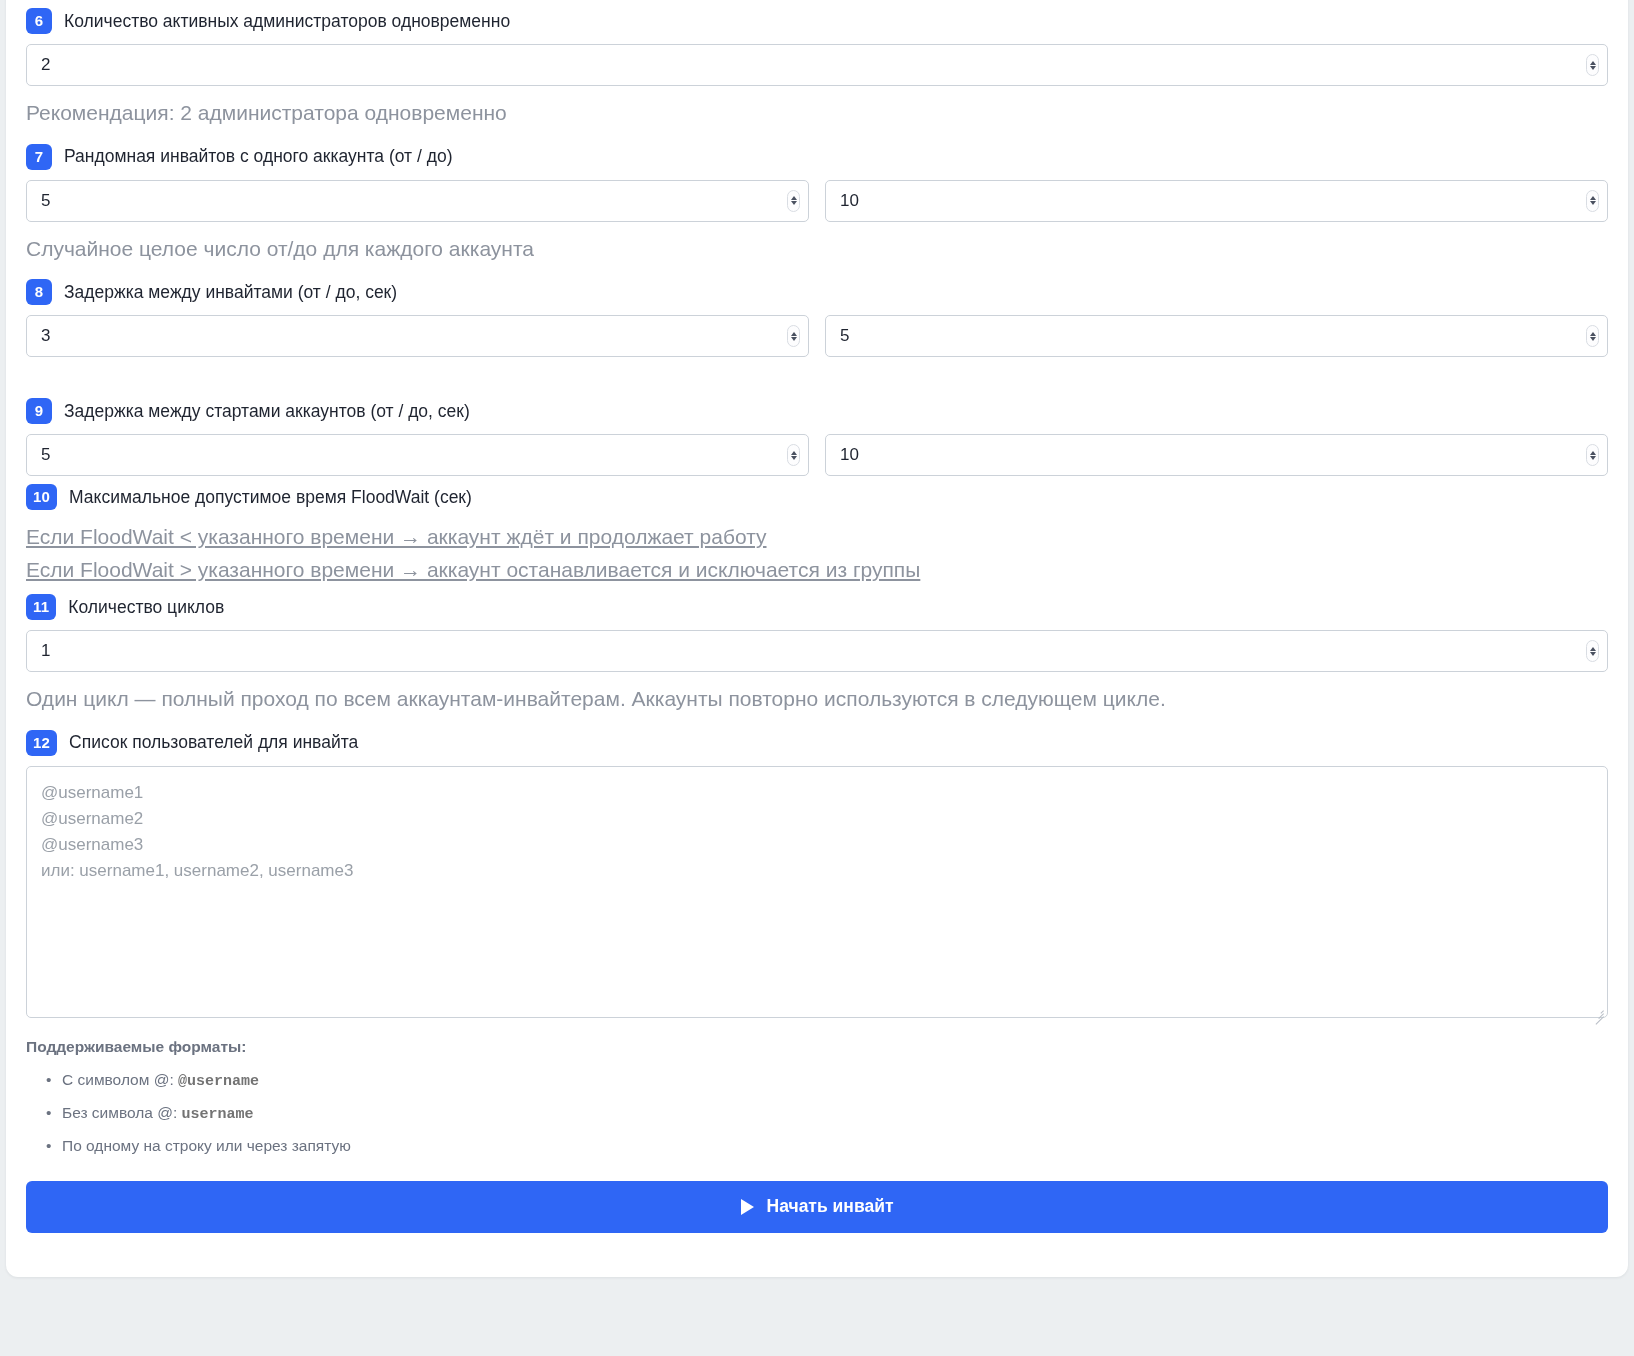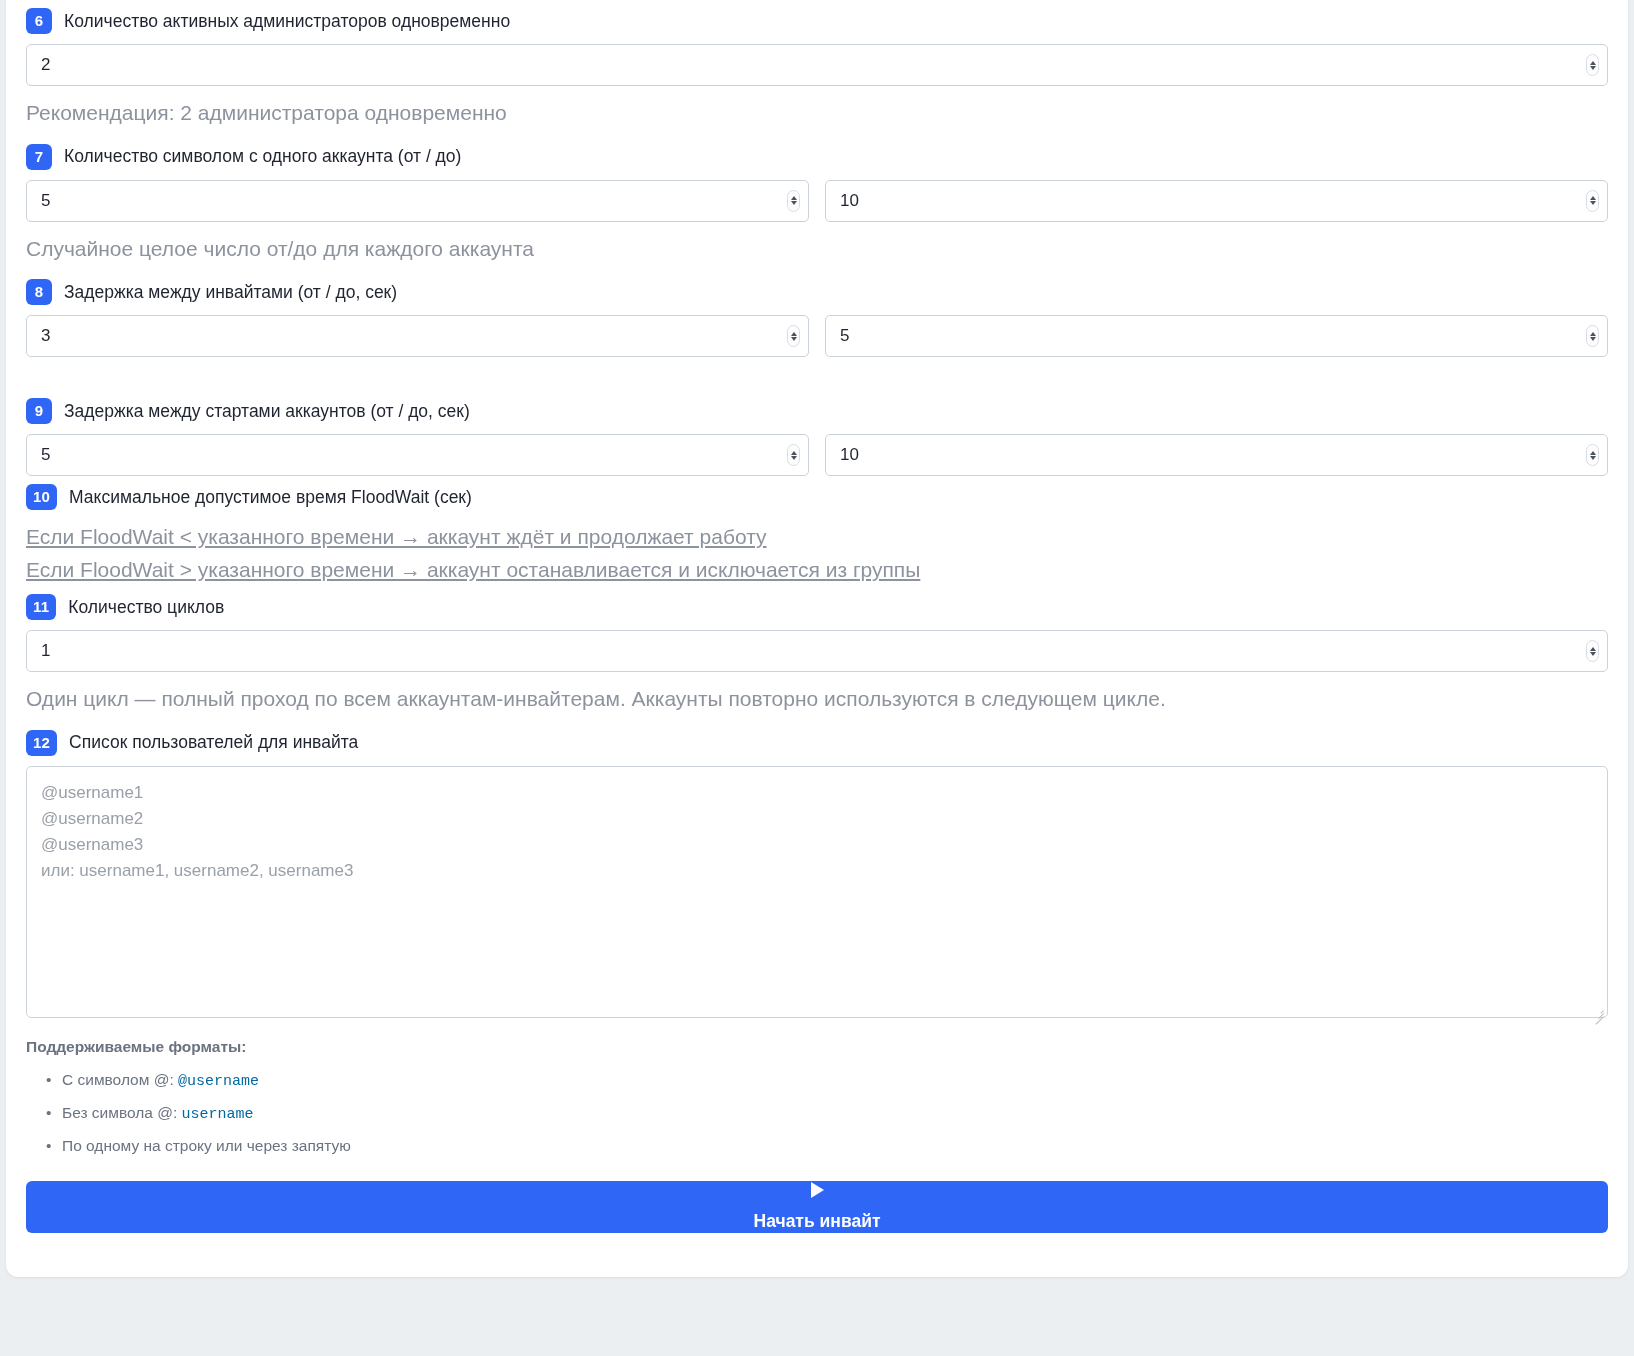--- a/index.html
+++ b/index.html
@@ -180,41 +180,41 @@
   ul.formats li::before {
     content: "•";
     position: absolute;
     left: 20px;
     top: 0;
     color: #6b7280;
     font-size: 15.5px;
   }
   code.mono {
     font-family: "Liberation Mono", "DejaVu Sans Mono", monospace;
-    color: #0369a1;
+    color: #737373;
     font-size: 15px;
+    font-weight: bold;
   }
 
   
   .submit {
     display: flex;
     align-items: center;
     justify-content: center;
     gap: 13px;
     width: 100%;
     height: 52px;
     border: 0;
     border-radius: 6px;
     background: #2f66f5;
     color: #ffffff;
     font-family: inherit;
     font-size: 17.5px;
     font-weight: 600;
     cursor: pointer;
-    flex-direction: column;
   }
   .play-tri {
     width: 0; height: 0;
     border-top: 8px solid transparent;
     border-bottom: 8px solid transparent;
     border-left: 13px solid #ffffff;
   }
 </style>
 </head>
 <body>
@@ -235,21 +235,21 @@
               <i class="down"></i>
             </span>
         </label>
       </div>
       <div class="hint">Рекомендация: 2 администратора одновременно</div>
     </div>
 
     <div class="field">
       <div class="label-row">
         <span class="badge">7</span>
-        <span class="label-text">Количество символом с одного аккаунта (от / до)</span>
+        <span class="label-text">Рандомная инвайтов с одного аккаунта (от / до)</span>
       </div>
       <div class="inputs-row">
         <label class="ctl">
           <input type="text" value="5" style="">
           <span class="spin">
               <i class="up"></i>
               <i class="down"></i>
             </span>
         </label>
         <label class="ctl">

